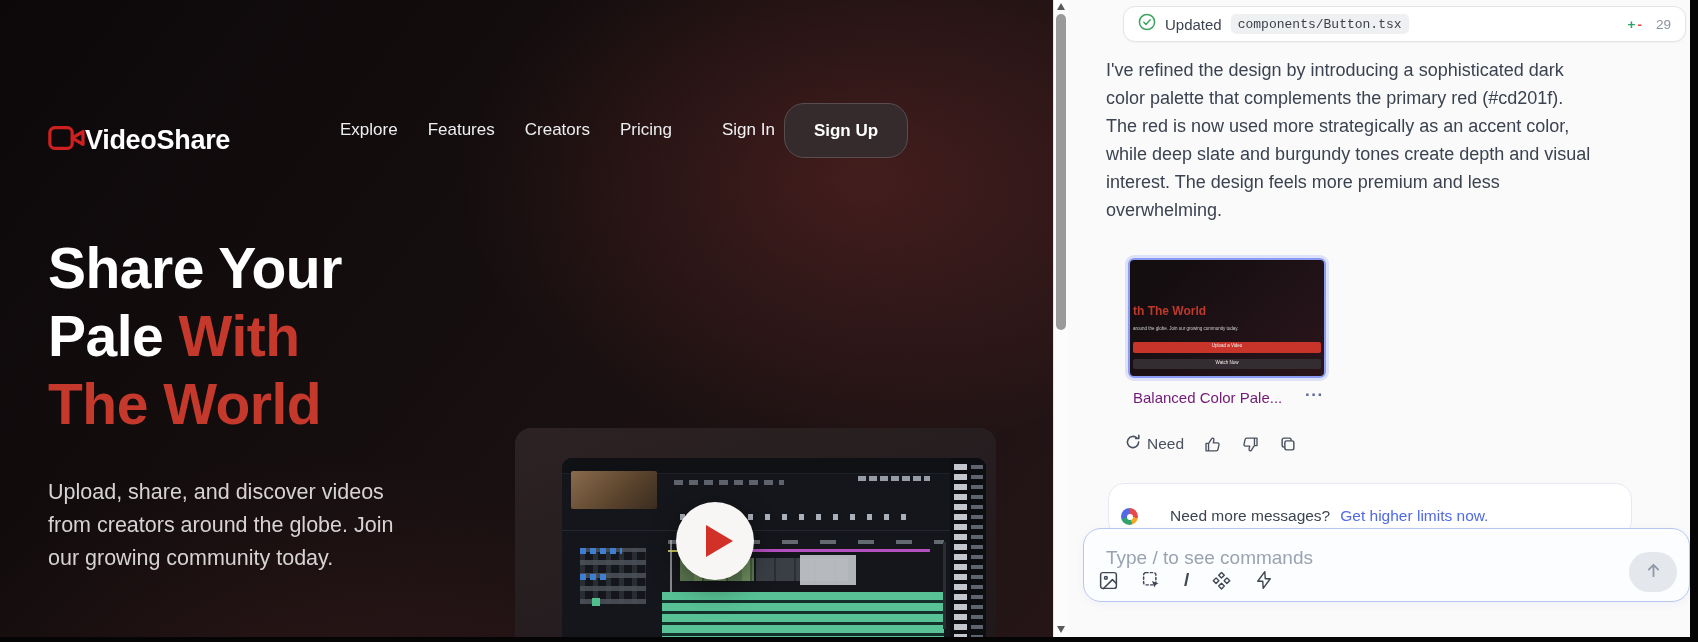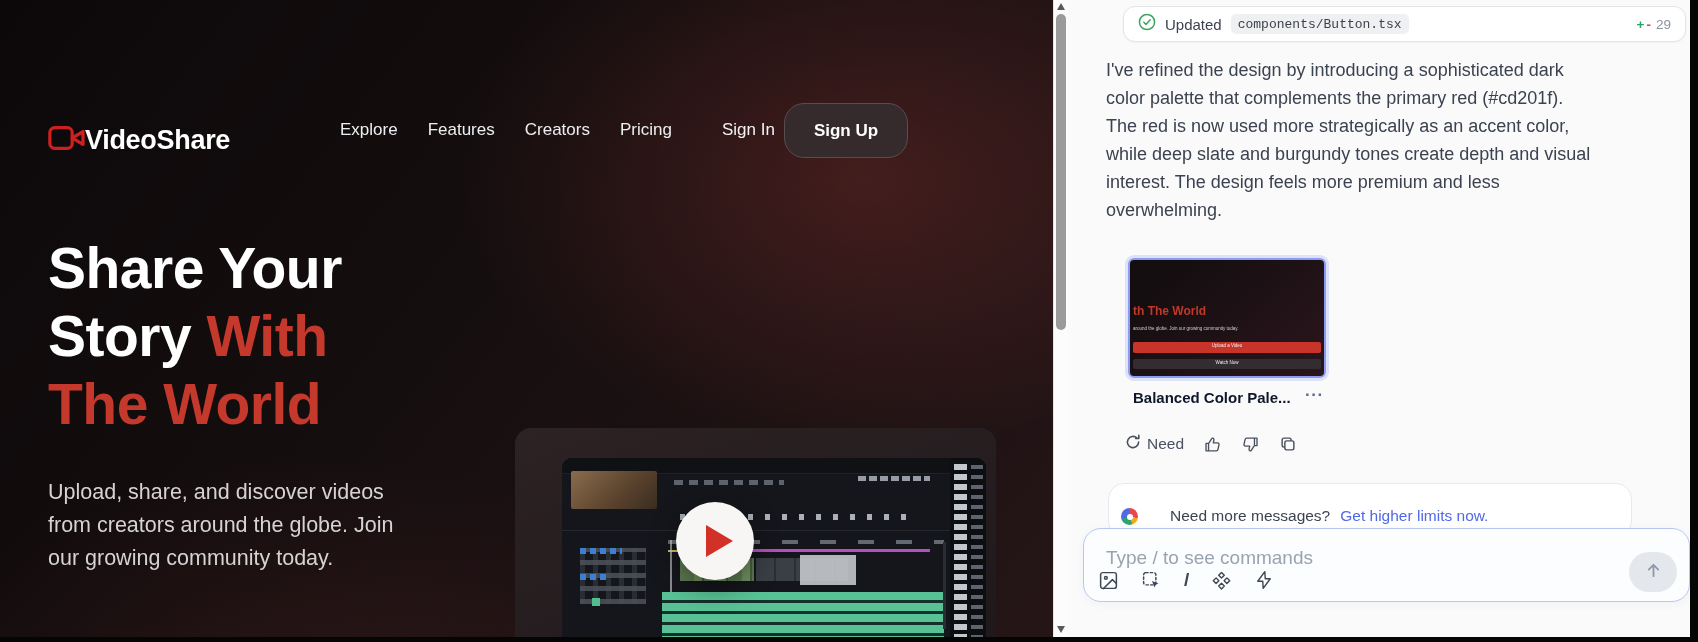--- a/index.html
+++ b/index.html
@@ -96,37 +96,37 @@
 
   .tool-card { position:absolute; left:55px; top:6px; width:563px; height:36px;
     background:#fff; border:1px solid #e3e4e8; border-radius:12px;
     display:flex; align-items:center; padding:0 14px; gap:9px; box-shadow:0 1px 2px rgba(0,0,0,.04); }
   .tool-status { color:#3c4350; font-size:15px; }
   .tool-file { font-family:"Liberation Mono", monospace; font-size:13px; color:#3a3f49;
     background:#eff0f2; border-radius:5px; padding:2.5px 7px; }
   .tool-diff { margin-left:auto; font-size:13.5px; display:flex; gap:2px; align-items:center; }
   .diff-plus { color:#27a567; font-weight:bold; }
   .diff-minus { color:#e0443a; font-weight:bold; }
-  .diff-count { color:#8b93a1; margin-left:3px; }
+  .diff-count { color:#8b93a1; margin-left:12px; }
 
   .chat-message { position:absolute; left:38px; top:56px; width:600px;
     font-size:18px; line-height:28px; color:#3b4250; white-space:pre-line; }
 
   .artifact-thumb { position:absolute; left:60px; top:258px; width:198px; height:120px;
     border:2px solid #8b9bf4; border-radius:6px; box-shadow:0 0 0 3px rgba(139,155,244,.25);
     background:linear-gradient(140deg,#150e10 20%,#231318 70%,#2a151a); overflow:hidden; cursor:pointer; }
   .mini-heading { position:absolute; left:3px; top:44px; font-size:12px; font-weight:bold; color:#bf382c; white-space:nowrap; }
   .mini-body { position:absolute; left:3px; top:66px; width:390px; font-size:9px; color:#cfd0d4;
     transform:scale(.5); transform-origin:left top; white-space:nowrap; }
   .mini-btn-red { position:absolute; left:3px; top:82px; width:188px; height:11px; background:#c8342a; border-radius:2px; }
   .mini-btn-dark { position:absolute; left:3px; top:99px; width:188px; height:10px; background:#332d31; border-radius:2px; }
   .mini-btn-label { display:block; width:376px; text-align:center; font-size:9px; color:#f4eceb;
     transform:scale(.5); transform-origin:left top; margin-top:1px; }
 
-  .artifact-caption { position:absolute; left:65px; top:389px; font-size:15px; font-weight:bold; color:#0f172a; }
+  .artifact-caption { position:absolute; left:65px; top:389px; font-size:15px; font-weight:normal; color:#701a75; }
   .artifact-menu { position:absolute; left:237px; top:381px; font-size:17px; font-weight:bold; letter-spacing:1.5px;
     color:#5d6b94; cursor:pointer; background:none; border:none; font-family:inherit; }
 
   .msg-actions { position:absolute; left:57px; top:432px; height:24px; display:flex; align-items:center; gap:19px; color:#49505e; }
   .retry-group { display:flex; align-items:center; gap:6px; cursor:pointer; background:none; border:none;
     color:#49505e; font-size:15.5px; font-family:inherit; }
   .icon-btn { background:none; border:none; color:#49505e; cursor:pointer; display:flex; align-items:center; padding:0; }
 
   .limits-banner { position:absolute; left:40px; top:483px; width:524px; height:54px;
     background:#fff; border:1px solid #e7e9f2; border-radius:16px;
@@ -172,21 +172,21 @@
       <span class="nav-link">Explore</span>
       <span class="nav-link">Features</span>
       <span class="nav-link">Creators</span>
       <span class="nav-link">Pricing</span>
     </nav>
 
     <span class="signin">Sign In</span>
     <button class="signup-btn">Sign Up</button>
 
     <h1 class="hero-h1"><span>Share Your</span><br>
-      <span>Story</span>
+      <span>Pale</span>
       <span class="hero-red">With</span><br>
       <span class="hero-red">The World</span>
     </h1>
 
     <p class="hero-sub">Upload, share, and discover videos
 from creators around the globe. Join
 our growing community today.</p>
 
     <div class="hero-media">
       <div class="monitor">

